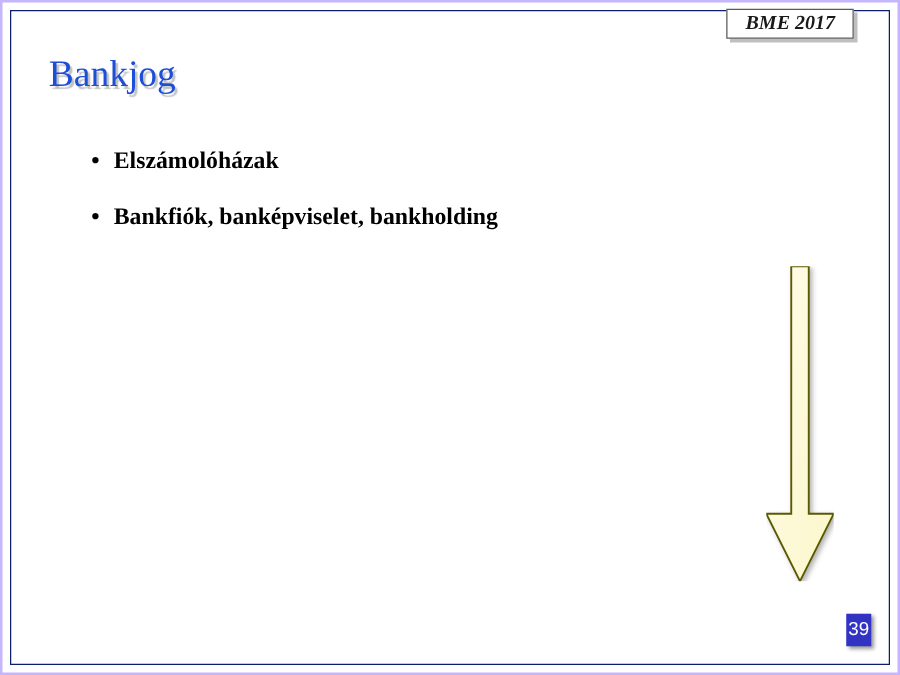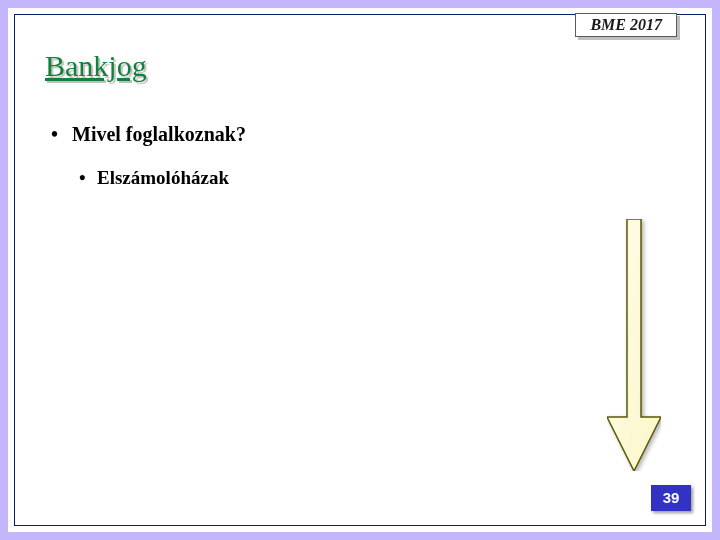--- a/index.html
+++ b/index.html
@@ -11,21 +11,21 @@
     font-family: "Times New Roman", Times, serif;
     color: #000;
     overflow: hidden;
   }
   .slide {
     position: relative;
     box-sizing: border-box;
     width: 720px;
     height: 540px;
     background: #ffffff;
-    border: 8px solid #c4b5fd;
+    border: 2px solid #c4b5fd;
     padding: 6px;
   }
   .inner {
     position: relative;
     width: 100%;
     height: 100%;
     box-sizing: border-box;
     border: 1px solid #0b1f6b;
   }
   .header-box {
@@ -41,22 +41,21 @@
     font-size: 16px;
     color: #1a1a1a;
     font-family: "Times New Roman", serif;
   }
   .title {
     position: absolute;
     top: 34px;
     left: 30px;
     font-size: 30px;
     font-family: "Times New Roman", serif;
-    color: #15803d;
-    text-decoration: underline;
+    color: #1d4ed8;
     text-shadow: 2px 2px 1px rgba(0,0,0,0.25);
   }
   .content {
     position: absolute;
     top: 108px;
     left: 36px;
     right: 60px;
   }
   .level1 {
     font-size: 20px;
@@ -84,28 +83,28 @@
     content: "•";
     position: absolute;
     left: 0;
     top: 0;
     font-size: 19px;
   }
   .page-num {
     position: absolute;
     right: 14px;
     bottom: 14px;
-    width: 40px;
+    width: 20px;
     height: 26px;
     line-height: 26px;
     text-align: center;
     background: #3232c3;
     color: #ffffff;
     font-size: 15px;
-    font-weight: bold;
+    font-weight: normal;
     font-family: Arial, sans-serif;
     box-shadow: 2px 2px 3px rgba(0,0,0,0.4);
   }
   .arrow {
     position: absolute;
     top: 204px;
     right: 44px;
     width: 54px;
     height: 252px;
     pointer-events: none;
@@ -117,26 +116,23 @@
 <div class="slide">
   <div class="inner">
 
     <div class="header-box">
       <span>BME   2017</span>
     </div>
 
     <div class="title">Bankjog</div>
 
     <div class="content">
-      <div class="level1">
-        <span class="bullet">•</span>
-        <span>Mivel foglalkoznak?</span>
-      </div>
       <ul class="level2-list">
         <li><span>Elszámolóházak</span></li>
+        <li><span>Bankfiók, banképviselet, bankholding</span></li>
       </ul>
     </div>
 
     <svg class="arrow" viewBox="0 0 54 252">
       <defs>
         <linearGradient id="arrowFill" x1="0" y1="0" x2="1" y2="1">
           <stop offset="0%" stop-color="#fffdea"></stop>
           <stop offset="100%" stop-color="#fbf6c9"></stop>
         </linearGradient>
       </defs>

